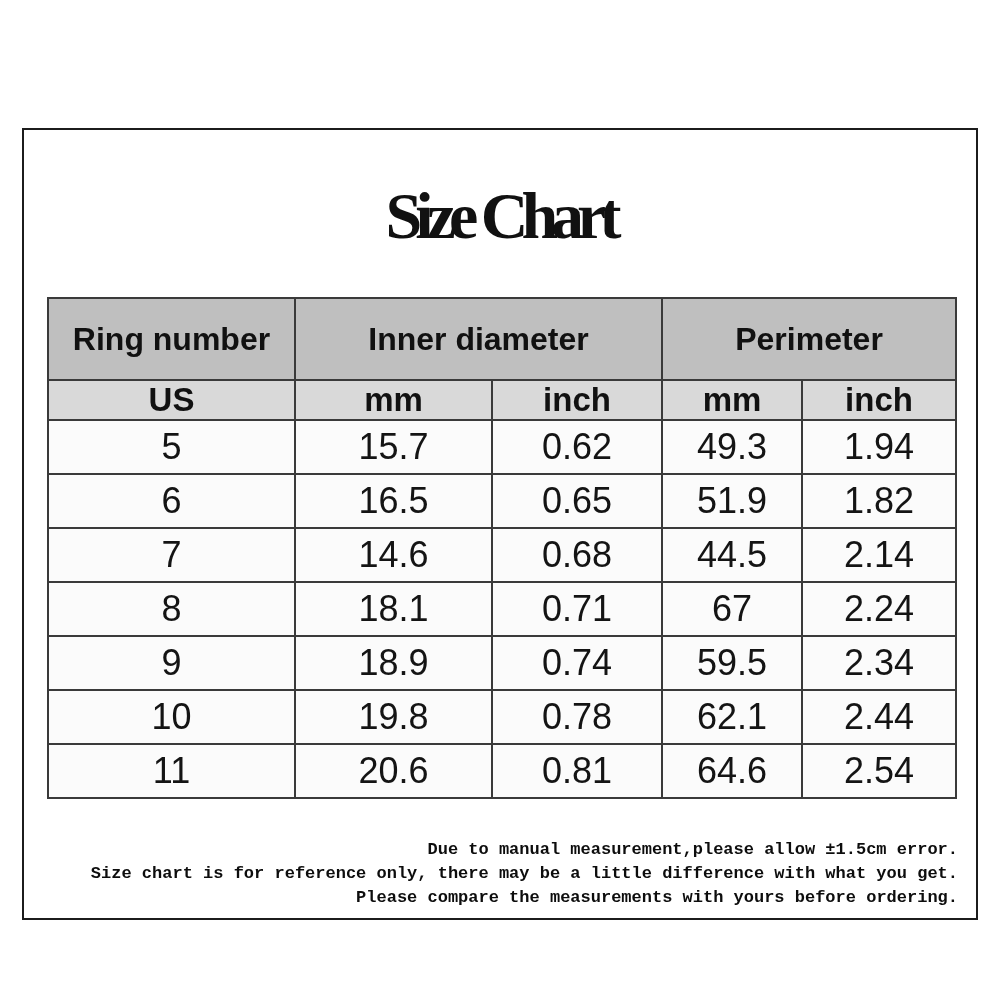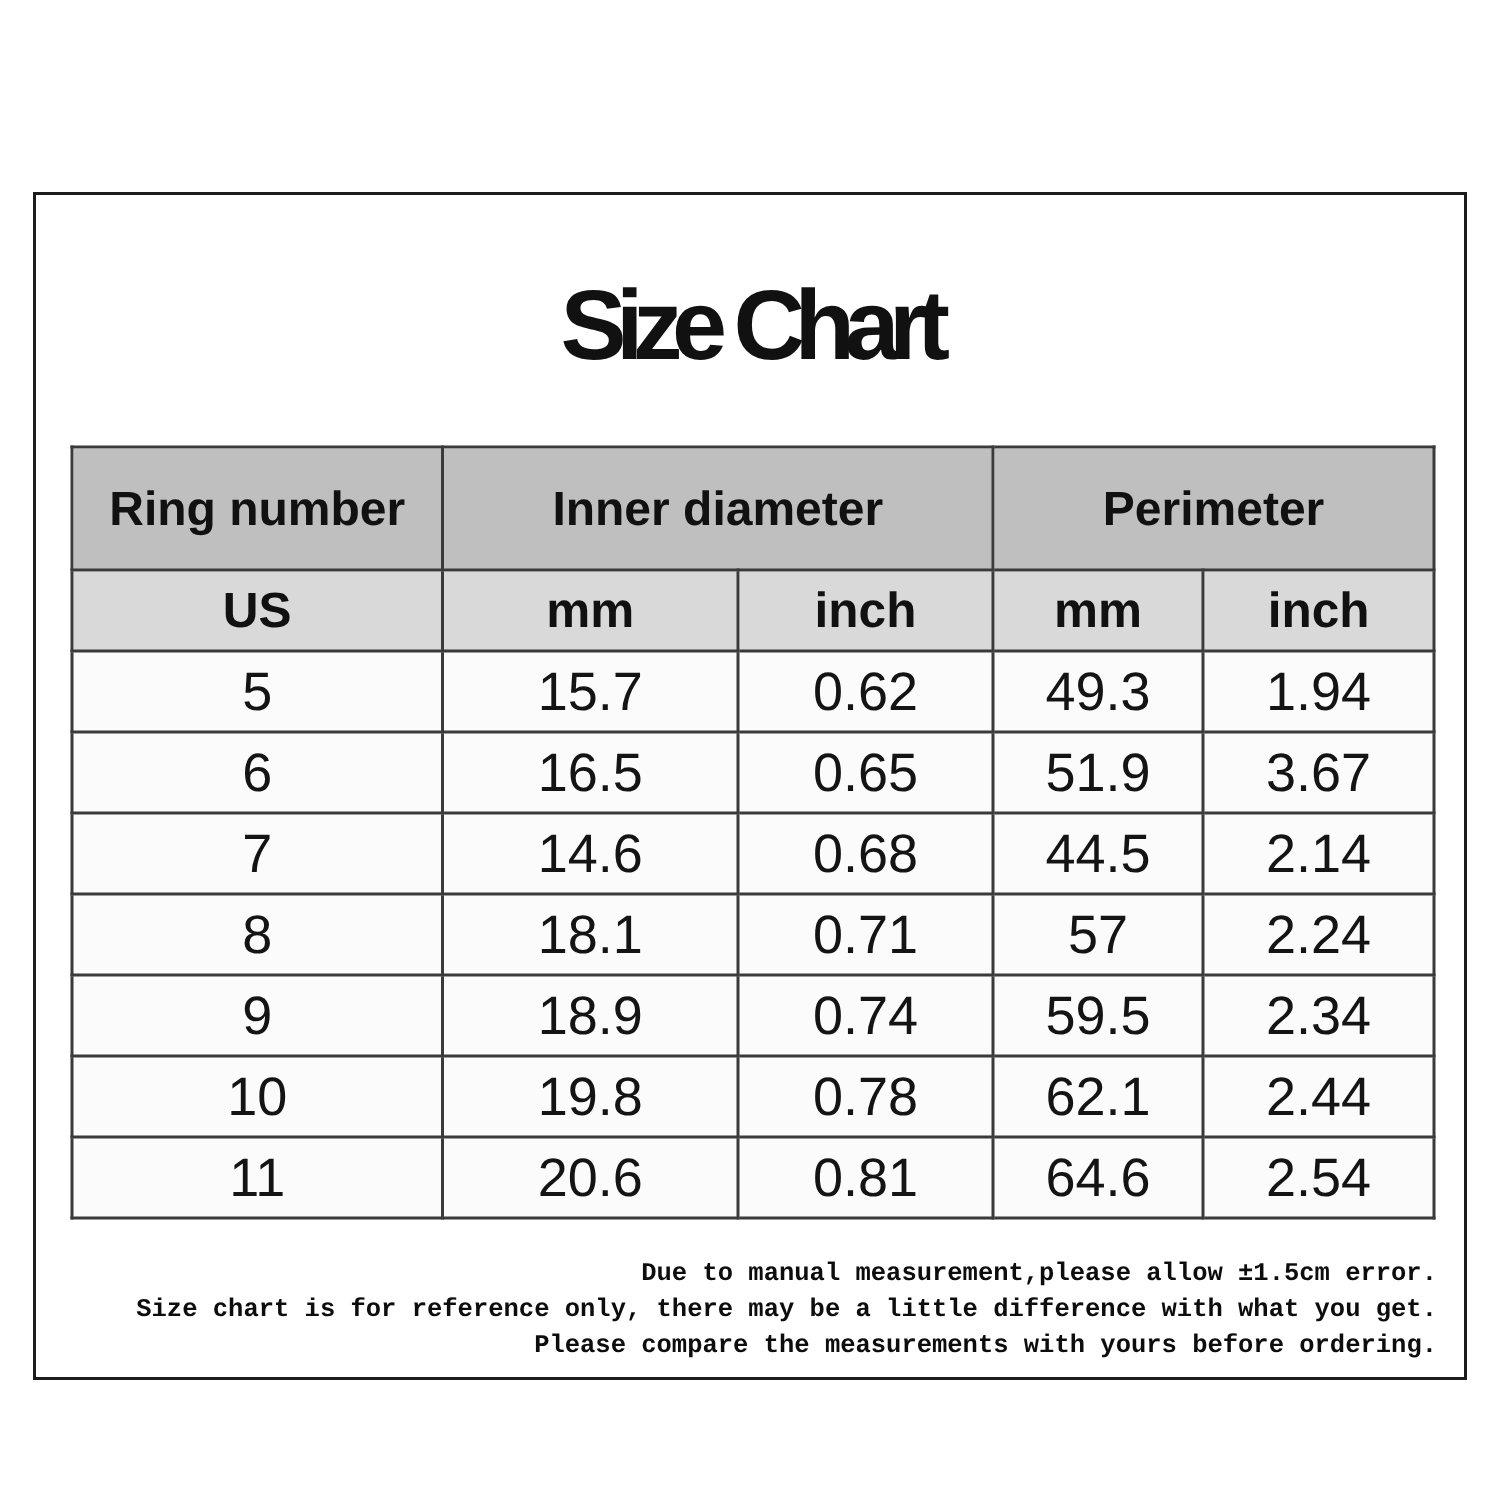--- a/index.html
+++ b/index.html
@@ -23,21 +23,21 @@
     left: 22px; top: 128px;
     width: 956px; height: 792px;
     border: 2px solid var(--frame-border);
     background: #ffffff;
   }
   .title {
     position: absolute;
     top: 50px; left: 0;
     width: 100%;
     text-align: center;
-    font-family: Liberation Sans, sans-serif;
+    font-family: Liberation Serif, serif;
     font-weight: bold;
     font-size: 66px;
     line-height: 72px;
     letter-spacing: -7px;
     color: #111111;
     white-space: nowrap;
   }
   table.size-table {
     position: absolute;
     left: 23px; top: 167px;
@@ -47,21 +47,21 @@
   }
   table.size-table th,
   table.size-table td {
     border: 2px solid var(--grid-border);
     text-align: center;
     vertical-align: middle;
     overflow: hidden;
     white-space: nowrap;
   }
   tr.group-header-row { height: 82px; }
-  tr.unit-header-row  { height: 54px; }
+  tr.unit-header-row  { height: 40px; }
   tbody tr            { height: 54px; }
   th.group-th {
     background: var(--group-header-bg);
     font-size: 32px;
     font-weight: bold;
     color: #111111;
   }
   th.unit-th {
     background: var(--unit-header-bg);
     font-size: 33px;
@@ -124,34 +124,34 @@
           <td class="data-td">15.7</td>
           <td class="data-td">0.62</td>
           <td class="data-td">49.3</td>
           <td class="data-td">1.94</td>
         </tr>
         <tr>
           <td class="data-td">6</td>
           <td class="data-td">16.5</td>
           <td class="data-td">0.65</td>
           <td class="data-td">51.9</td>
-          <td class="data-td">3.67</td>
+          <td class="data-td">1.82</td>
         </tr>
         <tr>
           <td class="data-td">7</td>
           <td class="data-td">14.6</td>
           <td class="data-td">0.68</td>
           <td class="data-td">44.5</td>
           <td class="data-td">2.14</td>
         </tr>
         <tr>
           <td class="data-td">8</td>
           <td class="data-td">18.1</td>
           <td class="data-td">0.71</td>
-          <td class="data-td">57</td>
+          <td class="data-td">67</td>
           <td class="data-td">2.24</td>
         </tr>
         <tr>
           <td class="data-td">9</td>
           <td class="data-td">18.9</td>
           <td class="data-td">0.74</td>
           <td class="data-td">59.5</td>
           <td class="data-td">2.34</td>
         </tr>
         <tr>

